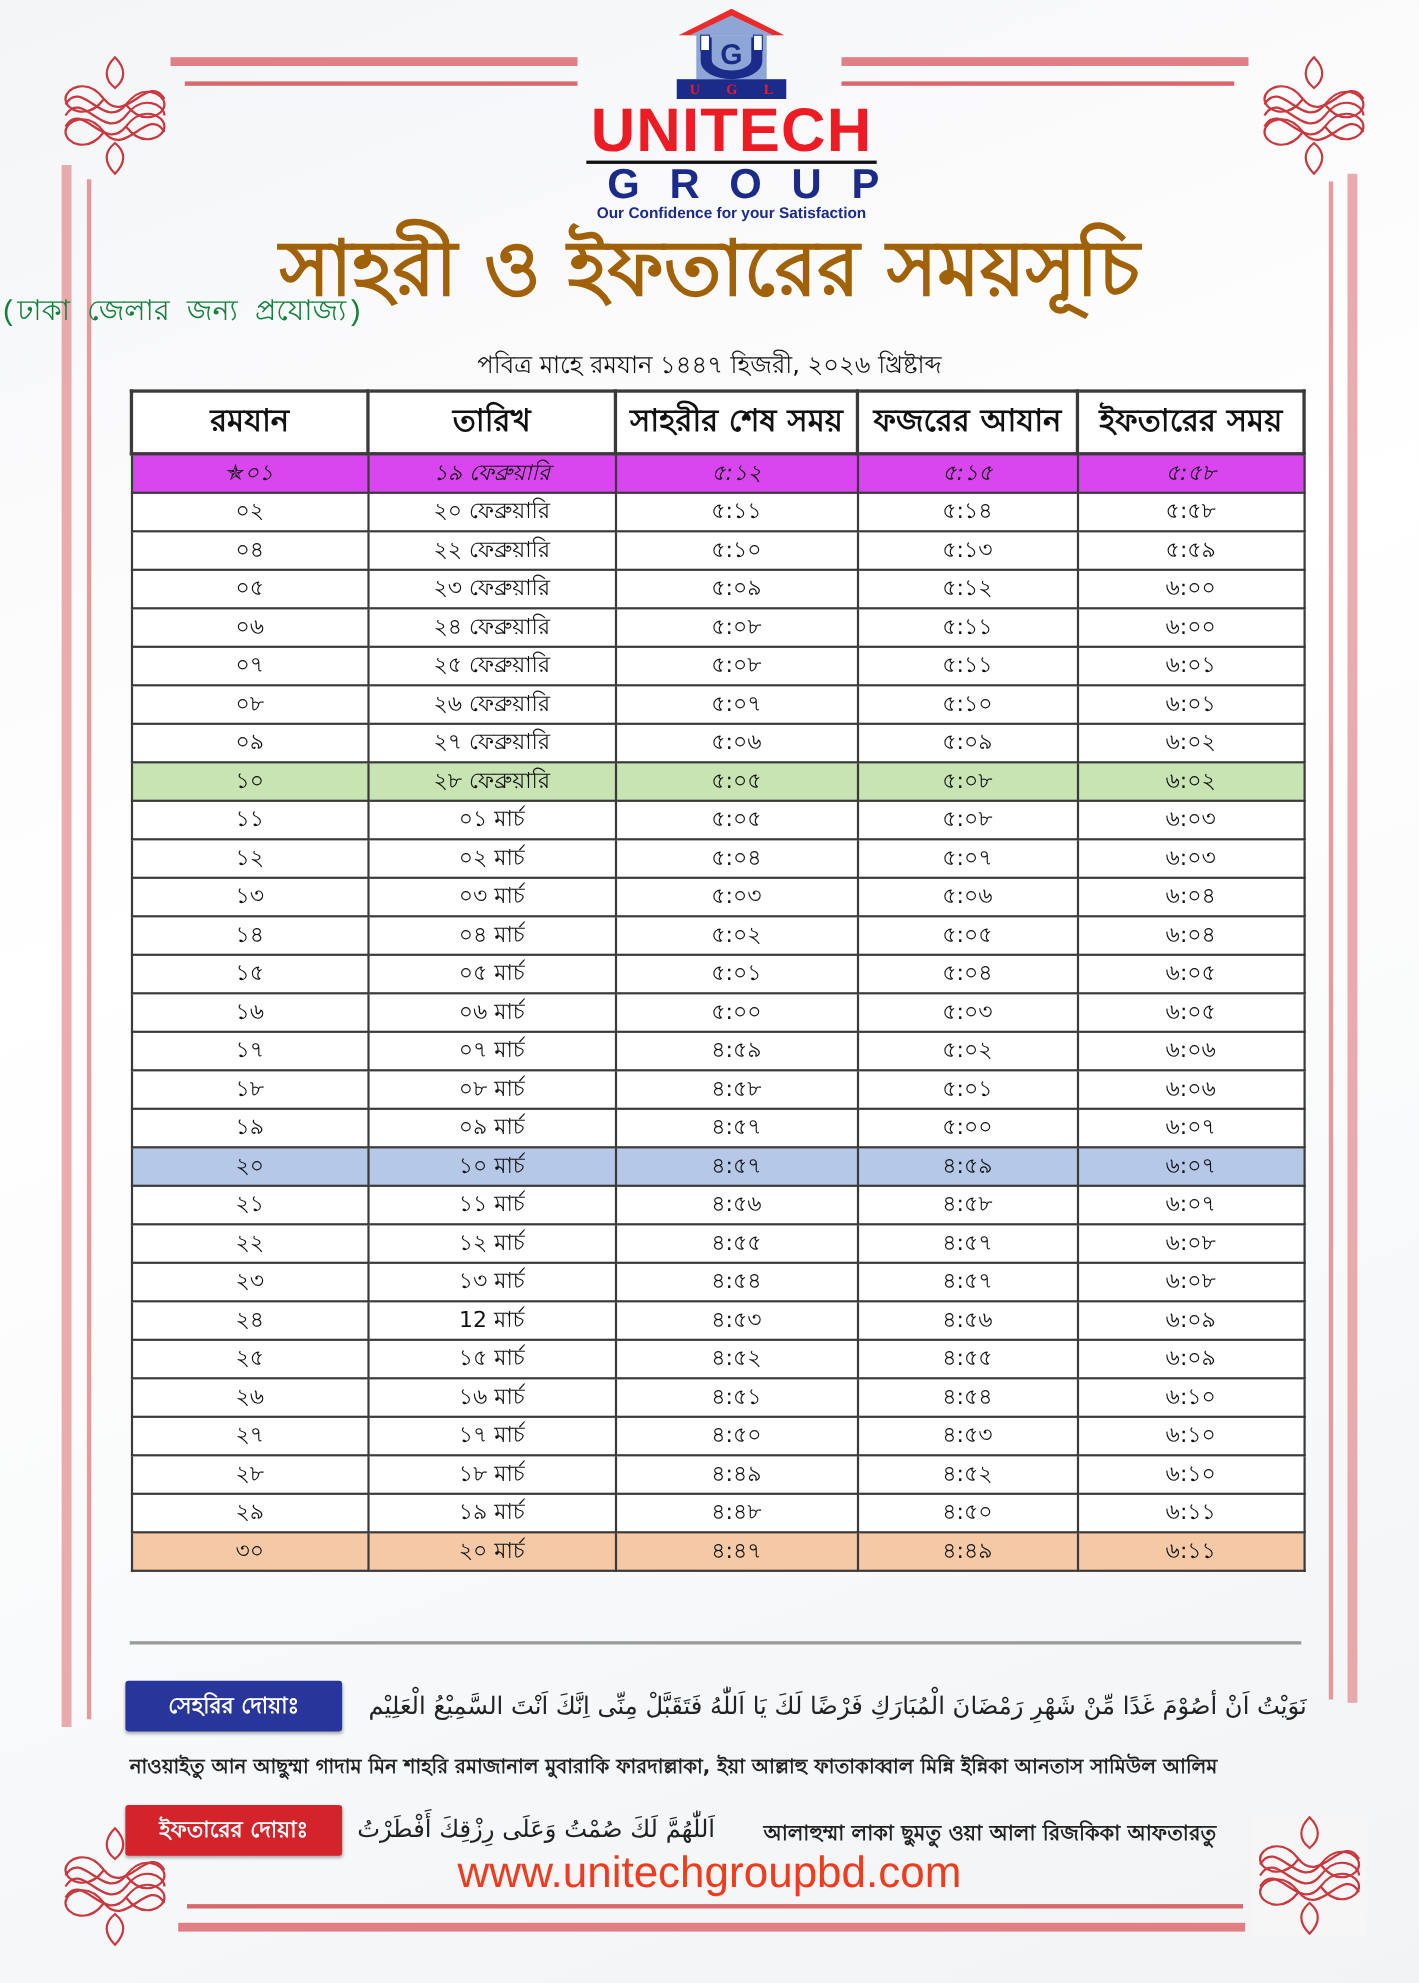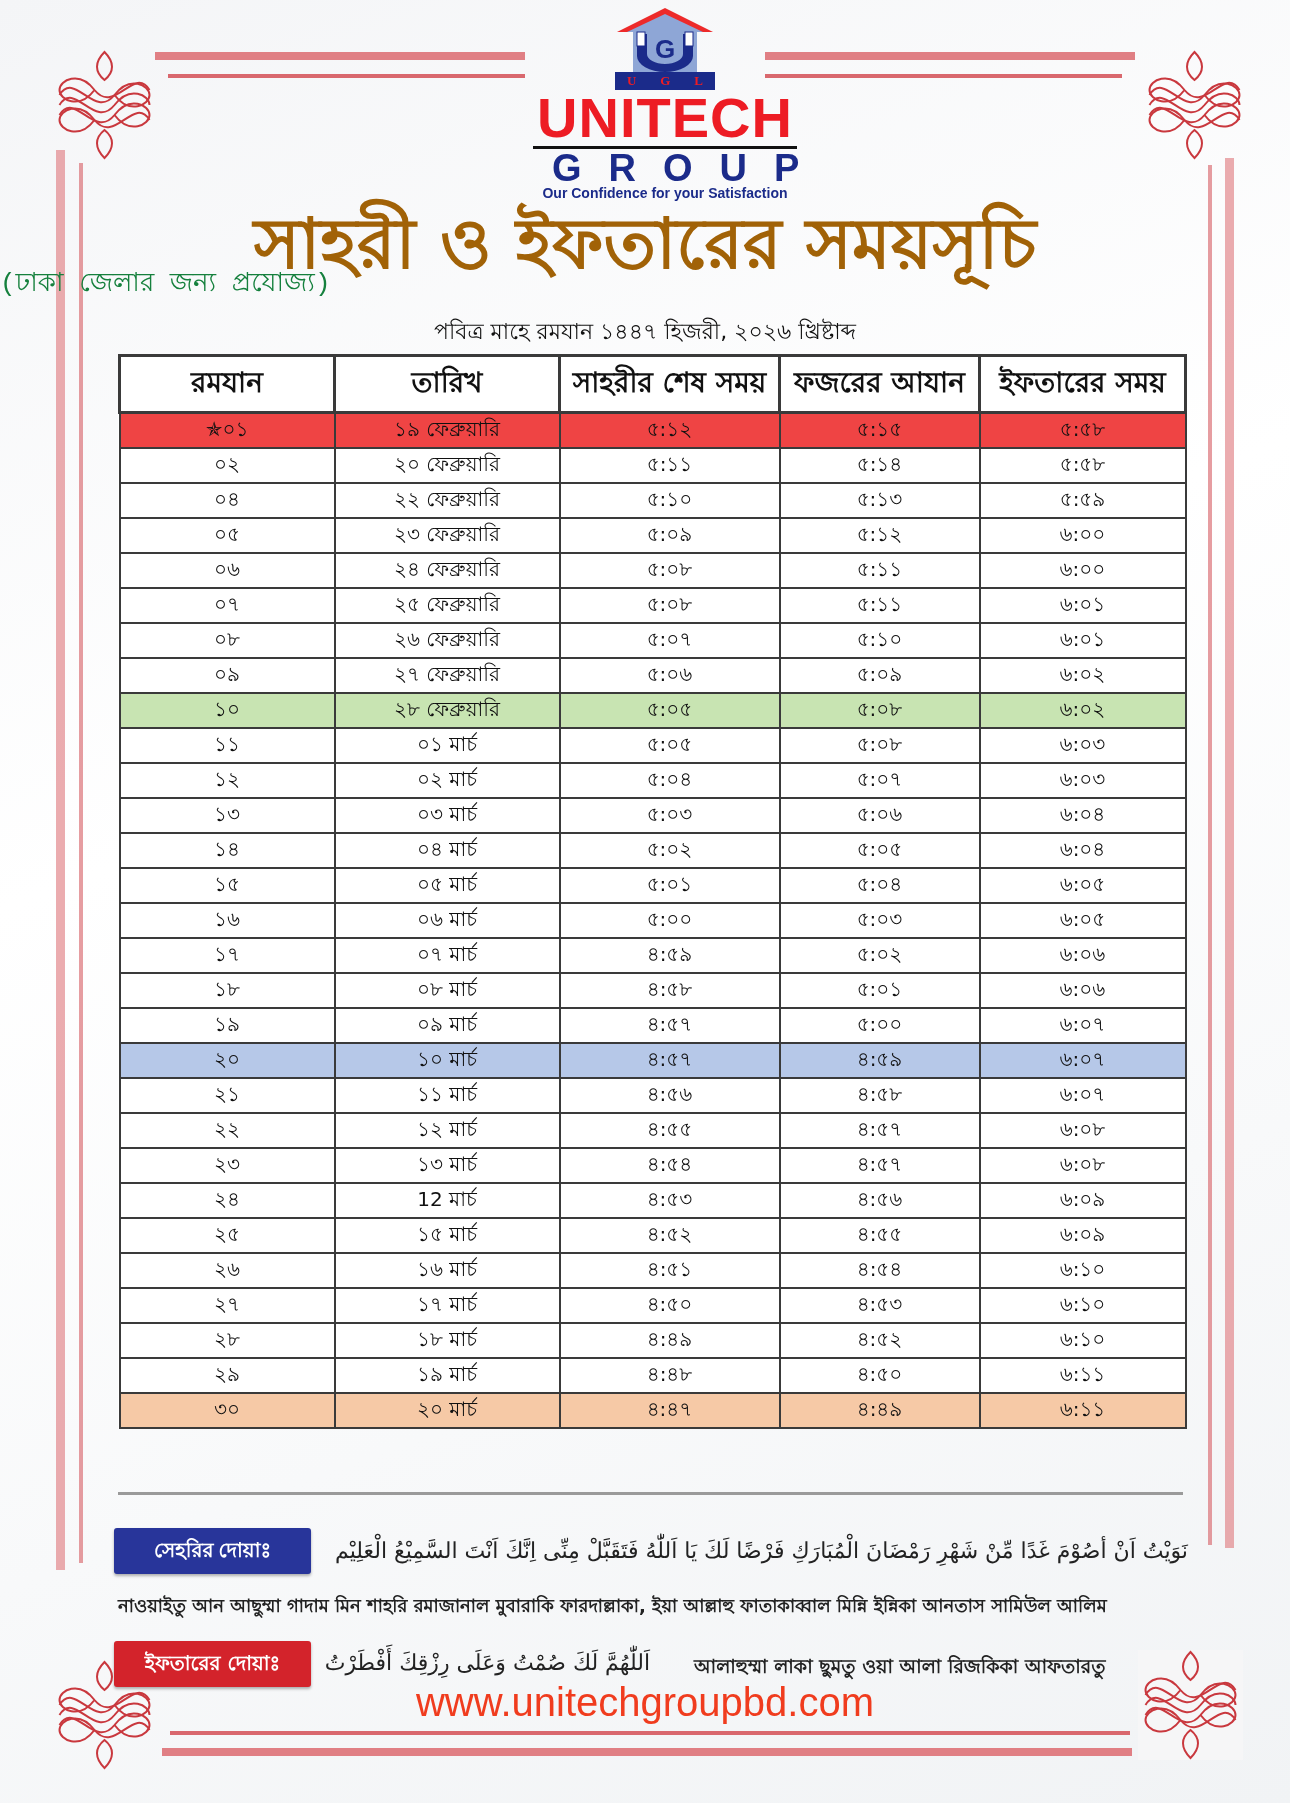--- a/index.html
+++ b/index.html
@@ -27,28 +27,28 @@
 
   table.schedule { position: absolute; left: 118px; top: 354px; width: 1066px; border-collapse: collapse; table-layout: fixed; background: #fff; }
   table.schedule th, table.schedule td { border: 2px solid #3a3a3a; text-align: center; font-size: 20px; }
   table.schedule th { height: 52px; font-weight: bold; font-size: 28px; border-width: 3px; }
   table.schedule td { height: 32px; padding: 0; }
   table.schedule col.c1 { width: 215px; }
   table.schedule col.c2 { width: 225px; }
   table.schedule col.c3 { width: 220px; }
   table.schedule col.c4 { width: 200px; }
   table.schedule col.c5 { width: 206px; }
-  tr.hl-yellow td { background: #ef4444; }
+  tr.hl-yellow td { background: #d946ef; font-style: italic; }
   tr.hl-green td { background: #c8e4b2; }
   tr.hl-blue td { background: #b6c8e8; }
   tr.hl-orange td { background: #f6c9a6; }
 
   .dua-rule { position: absolute; left: 118px; top: 1492px; width: 1065px; height: 3px; background: #9a9a9a; }
   .dua-label { position: absolute; left: 114px; width: 197px; height: 46px; color: #fff; font-size: 20px; font-weight: bold; display: flex; align-items: center; justify-content: center; border-radius: 3px; box-shadow: 0 2px 3px rgba(0,0,0,0.3); }
-  .dua-label.sehri { top: 1528px; background: #28359a; font-family: Liberation Serif, serif; }
+  .dua-label.sehri { top: 1528px; background: #28359a; }
   .dua-label.iftar { top: 1641px; background: #d3232b; }
   .arabic { position: absolute; font-family: "DejaVu Serif", serif; font-size: 22px; color: #222; direction: rtl; white-space: nowrap; }
   .translit { position: absolute; font-size: 19px; font-weight: bold; color: #222; white-space: nowrap; }
   .website { position: absolute; left: 0; width: 100%; top: 1680px; text-align: center; font-family: "Liberation Sans", sans-serif; font-size: 40px; color: #f03c1e; }
 </style>
 </head>
 <body>
 
 <div class="frame-line" style="left:155px;top:52px;width:370px;height:8px;"></div>
 <div class="frame-line thin" style="left:168px;top:74px;width:357px;height:4px;"></div>

